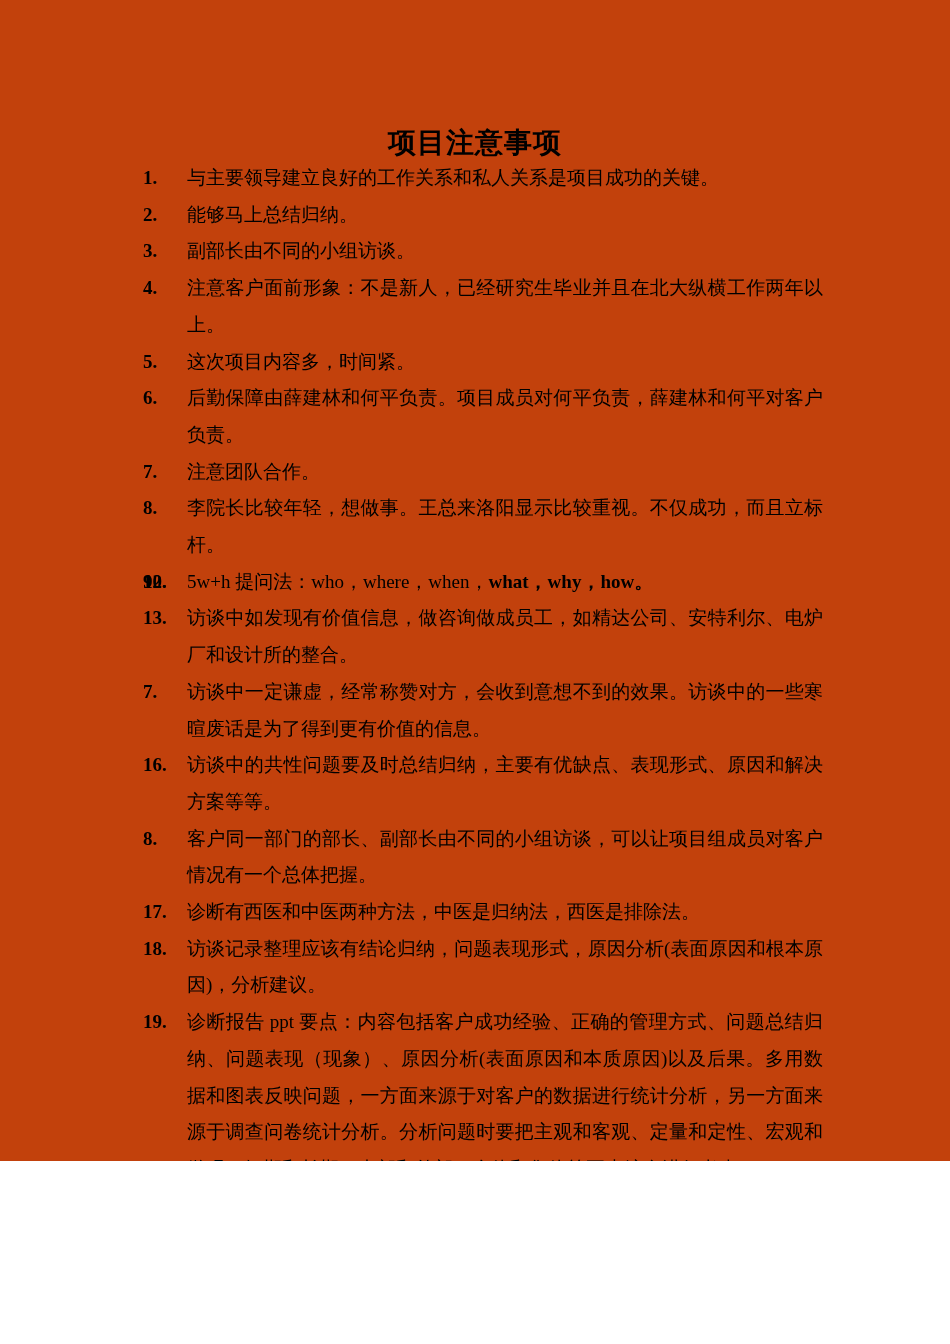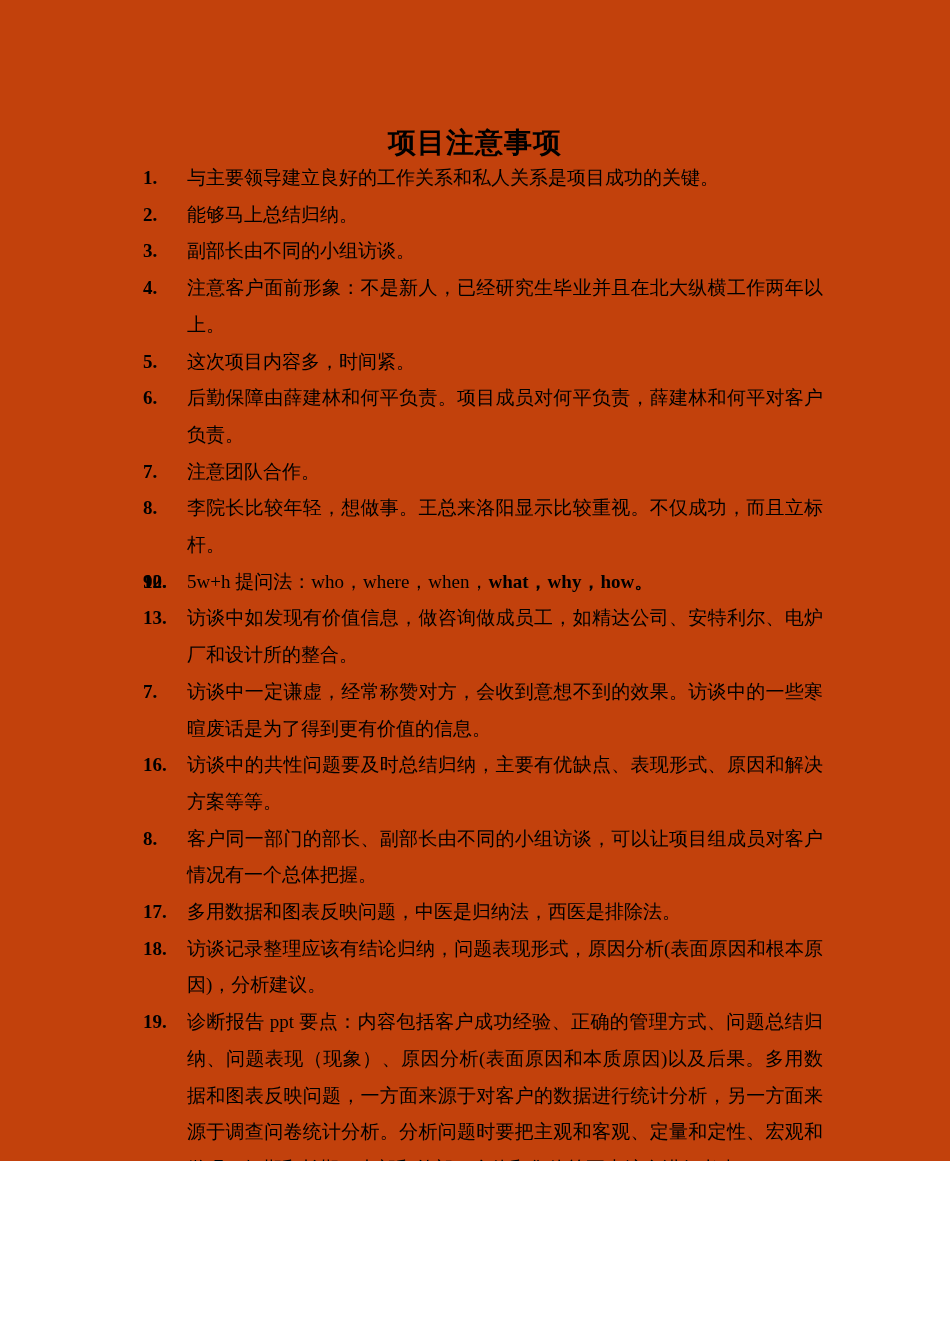--- a/index.html
+++ b/index.html
@@ -71,17 +71,17 @@
       <div class="item"><span class="num">6.</span><span class="text"><span>后勤保障由薛建林和何平负责。项目成员对何平负责，薛建林和何平对客户负责。</span></span></div>
       <div class="item"><span class="num">7.</span><span class="text"><span>注意团队合作。</span></span></div>
       <div class="item"><span class="num">8.</span><span class="text"><span>李院长比较年轻，想做事。王总来洛阳显示比较重视。不仅成功，而且立标杆。</span></span></div>
       <div class="item"><span class="num">9.</span></div>
       <div class="item"><span class="num">10.</span></div>
       <div class="item"><span class="num">12.</span><span class="text"><span>5w+h 提问法：who，where，when，</span><b>what，why，how。</b></span></div>
       <div class="item"><span class="num">13.</span><span class="text"><span>访谈中如发现有价值信息，做咨询做成员工，如精达公司、安特利尔、电炉厂和设计所的整合。</span></span></div>
       <div class="item"><span class="num">7.</span><span class="text"><span>访谈中一定谦虚，经常称赞对方，会收到意想不到的效果。访谈中的一些寒暄废话是为了得到更有价值的信息。</span></span></div>
       <div class="item"><span class="num">16.</span><span class="text"><span>访谈中的共性问题要及时总结归纳，主要有优缺点、表现形式、原因和解决方案等等。</span></span></div>
       <div class="item"><span class="num">8.</span><span class="text"><span>客户同一部门的部长、副部长由不同的小组访谈，可以让项目组成员对客户情况有一个总体把握。</span></span></div>
-      <div class="item"><span class="num">17.</span><span class="text"><span>多用数据和图表反映问题，中医是归纳法，西医是排除法。</span></span></div>
+      <div class="item"><span class="num">17.</span><span class="text"><span>诊断有西医和中医两种方法，中医是归纳法，西医是排除法。</span></span></div>
       <div class="item"><span class="num">18.</span><span class="text"><span>访谈记录整理应该有结论归纳，问题表现形式，原因分析(表面原因和根本原因)，分析建议。</span></span></div>
       <div class="item"><span class="num">19.</span><span class="text"><span>诊断报告 ppt 要点：内容包括客户成功经验、正确的管理方式、问题总结归纳、问题表现（现象）、原因分析(表面原因和本质原因)以及后果。多用数据和图表反映问题，一方面来源于对客户的数据进行统计分析，另一方面来源于调查问卷统计分析。分析问题时要把主观和客观、定量和定性、宏观和微观、短期和长期、内部和外部、个体和集体等要素综合进行考虑。</span></span></div>
     </div>
 </div>
 
 </body></html>

